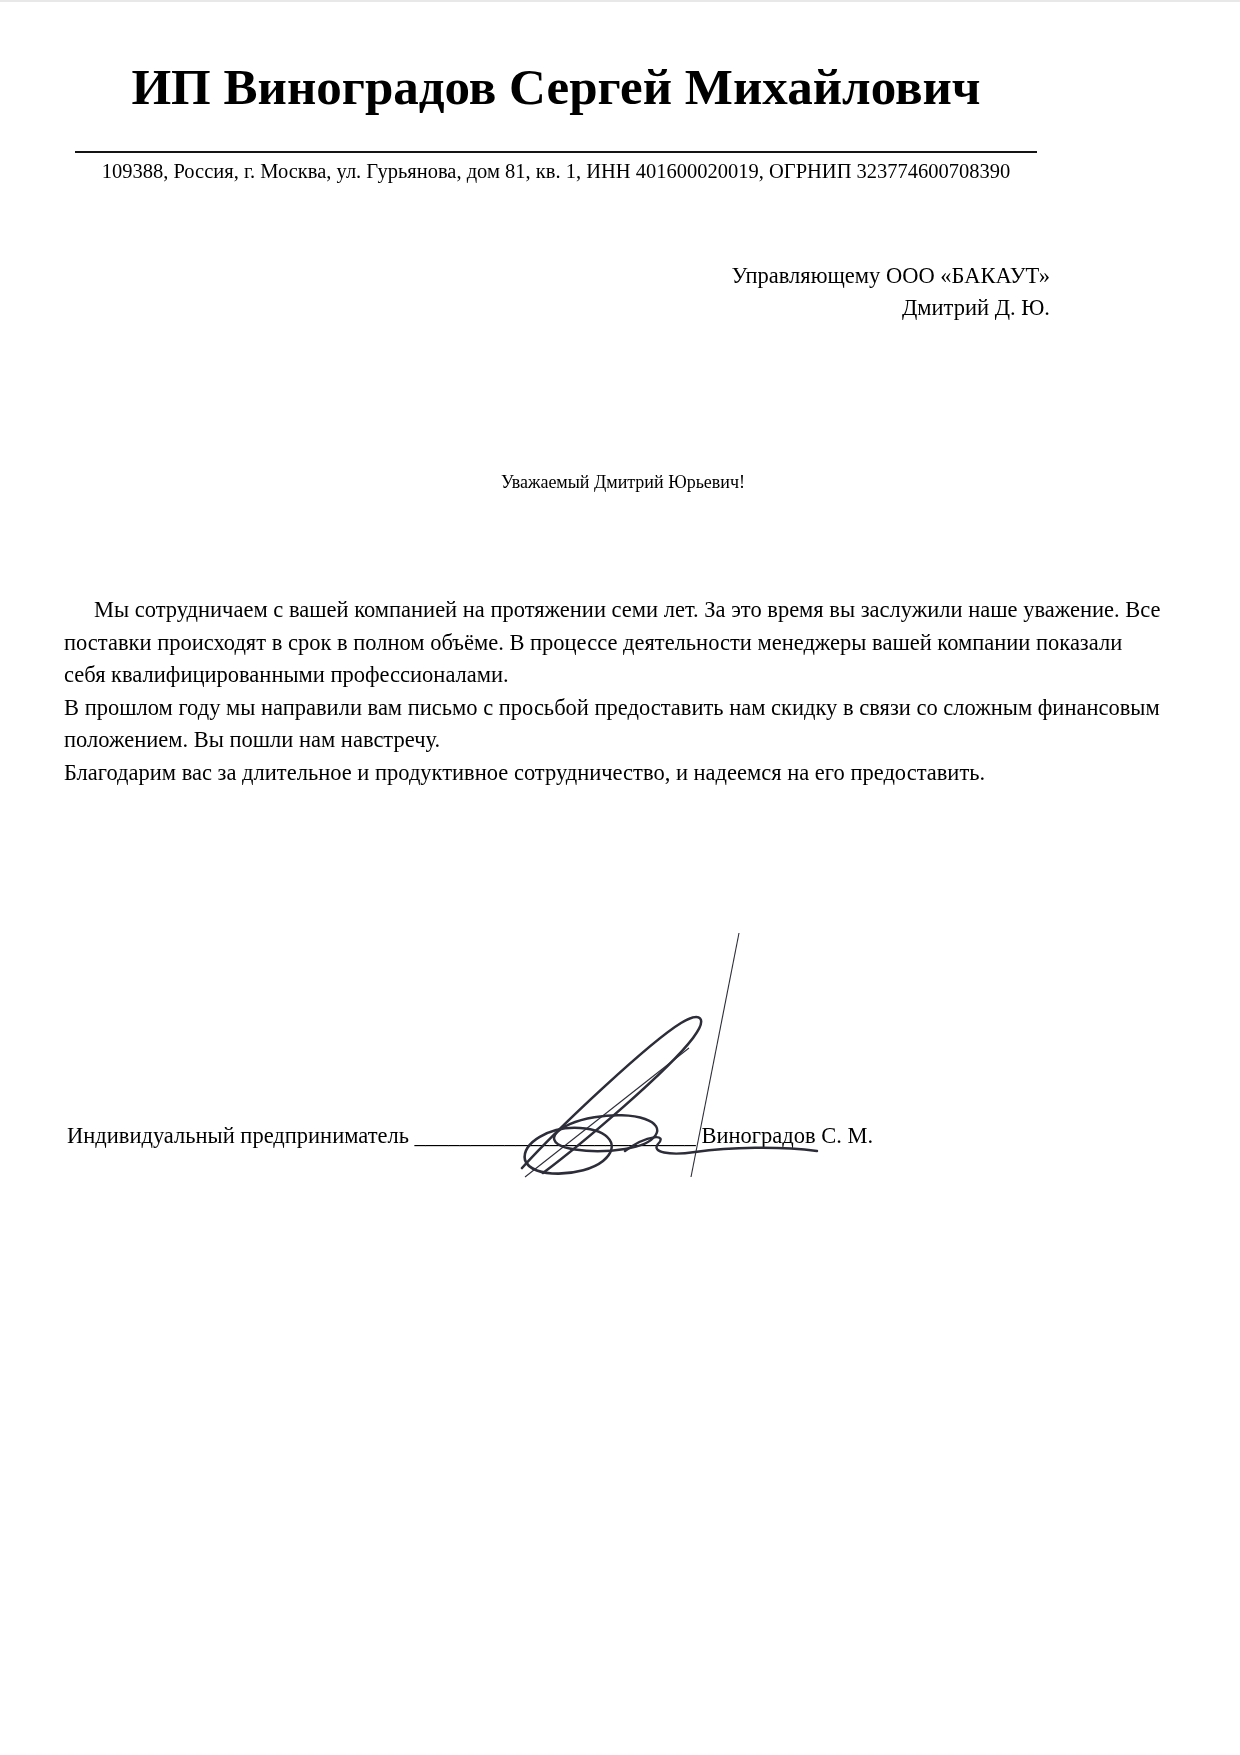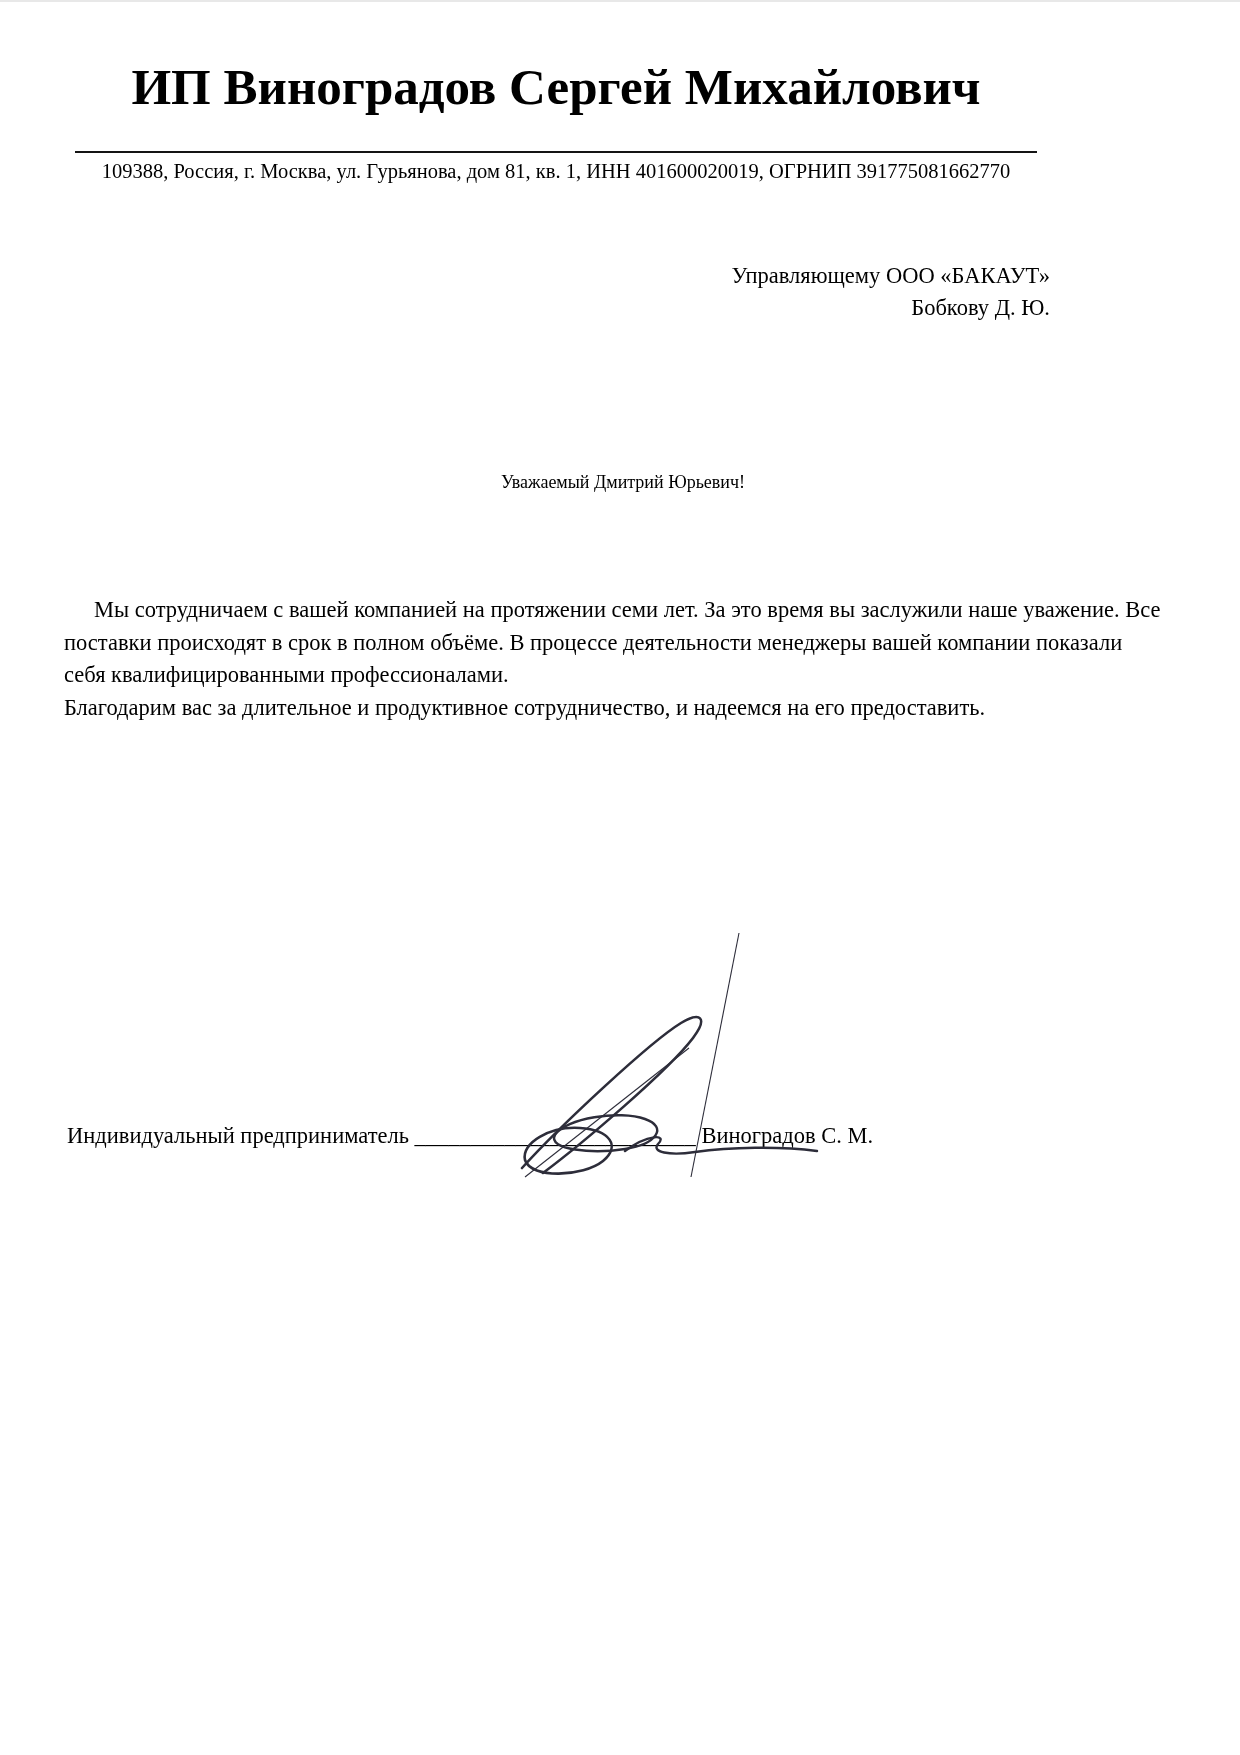--- a/index.html
+++ b/index.html
@@ -91,32 +91,33 @@
     pointer-events: none;
   }
 </style>
 </head>
 <body>
 
 <div class="page">
 
   <div class="letterhead">
     <div class="company-title">ИП Виноградов Сергей Михайлович</div>
-    <div class="company-details">109388, Россия, г. Москва, ул. Гурьянова, дом 81, кв. 1, ИНН 401600020019, ОГРНИП 391775081662770</div>
+    <div class="company-details">109388, Россия, г. Москва, ул. Гурьянова, дом 81, кв. 1, ИНН 401600020019, ОГРНИП 323774600708390</div>
   </div>
 
   <div class="recipient">
     <div>Управляющему ООО «БАКАУТ»</div>
-    <div>Бобкову Д. Ю.</div>
+    <div>Дмитрий Д. Ю.</div>
   </div>
 
   <div class="salutation">Уважаемый Дмитрий Юрьевич!</div>
 
   <div class="body-text">
     <p class="indent">Мы сотрудничаем с вашей компанией на протяжении семи лет. За это время вы заслужили наше уважение. Все поставки происходят в срок в полном объёме. В процессе деятельности менеджеры вашей компании показали себя квалифицированными профессионалами.</p>
+    <p>В прошлом году мы направили вам письмо с просьбой предоставить нам скидку в связи со сложным финансовым положением. Вы пошли нам навстречу.</p>
     <p>Благодарим вас за длительное и продуктивное сотрудничество, и надеемся на его предоставить.</p>
   </div>
 
   <div class="sign-row"><span>Индивидуальный предприниматель</span> <span class="blank">_________________________</span> <span>Виноградов С. М.</span></div>
 
   <svg class="signature-svg" viewBox="0 0 400 250" fill="none" xmlns="http://www.w3.org/2000/svg">
 
     <path class="sig-stroke" stroke-width="2.6" stroke-linecap="round" d="M 97,238 C 135,196 225,112 256,93 C 276,81 283,88 268,108 C 243,141 158,213 118,243" stroke="#2d2d3a"></path>
 
     <path class="sig-stroke" stroke-width="1.1" d="M 264,118 L 100,247" stroke="#2d2d3a"></path>

